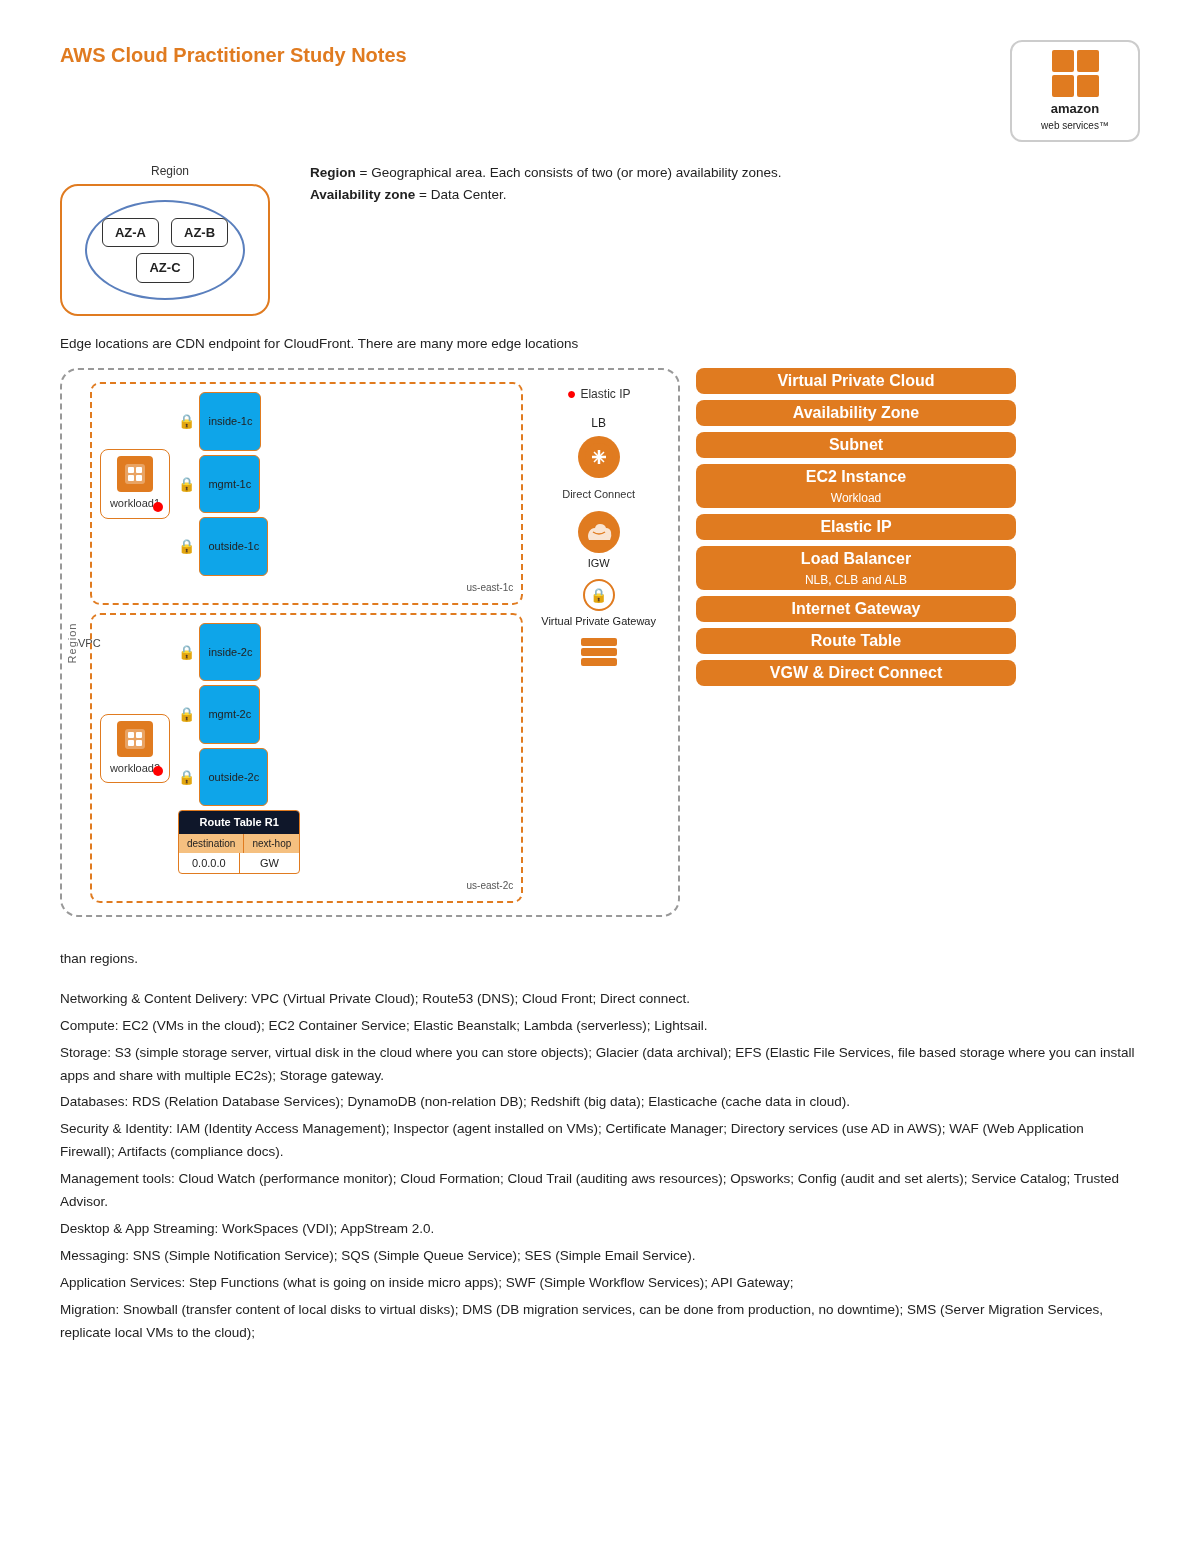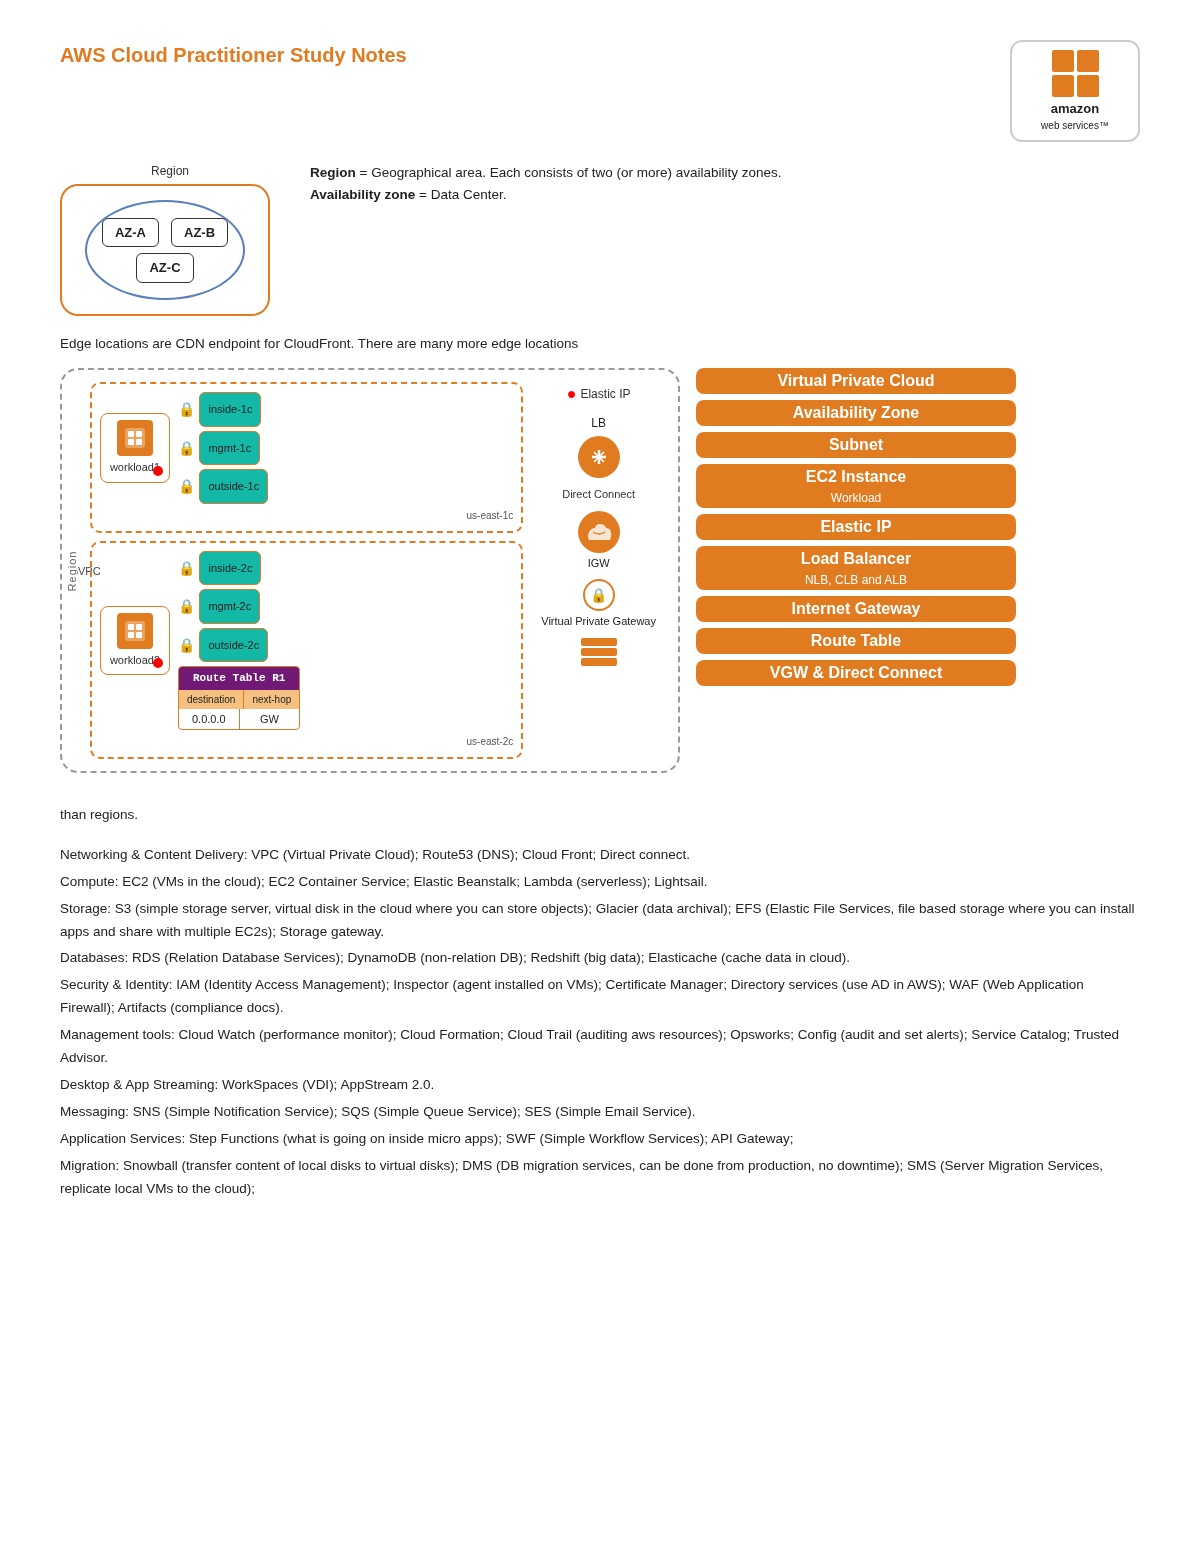--- a/index.html
+++ b/index.html
@@ -182,24 +182,24 @@
       height: 10px;
       background: red;
       border-radius: 50%;
       position: absolute;
       bottom: 6px;
       right: 6px;
     }
     .subnet-box {
       border: 1.5px solid #e07b20;
       border-radius: 6px;
-      padding: 8px 8px;
-      font-size: 11px;
-      text-align: center;
-      background: #14b8a6;
+      padding: 20px 8px;
+      font-size: 11px;
+      text-align: center;
+      background: #0ea5e9;
     }
     .lock-icon {
       font-size: 14px;
     }
     .us-east-label {
       font-size: 10px;
       color: #555;
       text-align: right;
       padding-top: 4px;
     }
@@ -235,26 +235,25 @@
       text-align: center;
     }
     
     .route-table {
       border: 1.5px solid #e07b20;
       border-radius: 4px;
       overflow: hidden;
       font-size: 11px;
     }
     .route-table-header {
-      background: #701a75;
+      background: #0f172a;
       color: white;
       text-align: center;
       padding: 3px 8px;
       font-weight: bold;
-      font-family: Liberation Mono, monospace;
     }
     .route-table-cols {
       display: flex;
     }
     .route-table-col-header {
       background: #f5c080;
       padding: 2px 8px;
       flex: 1;
       text-align: center;
       border-right: 1px solid #e07b20;

